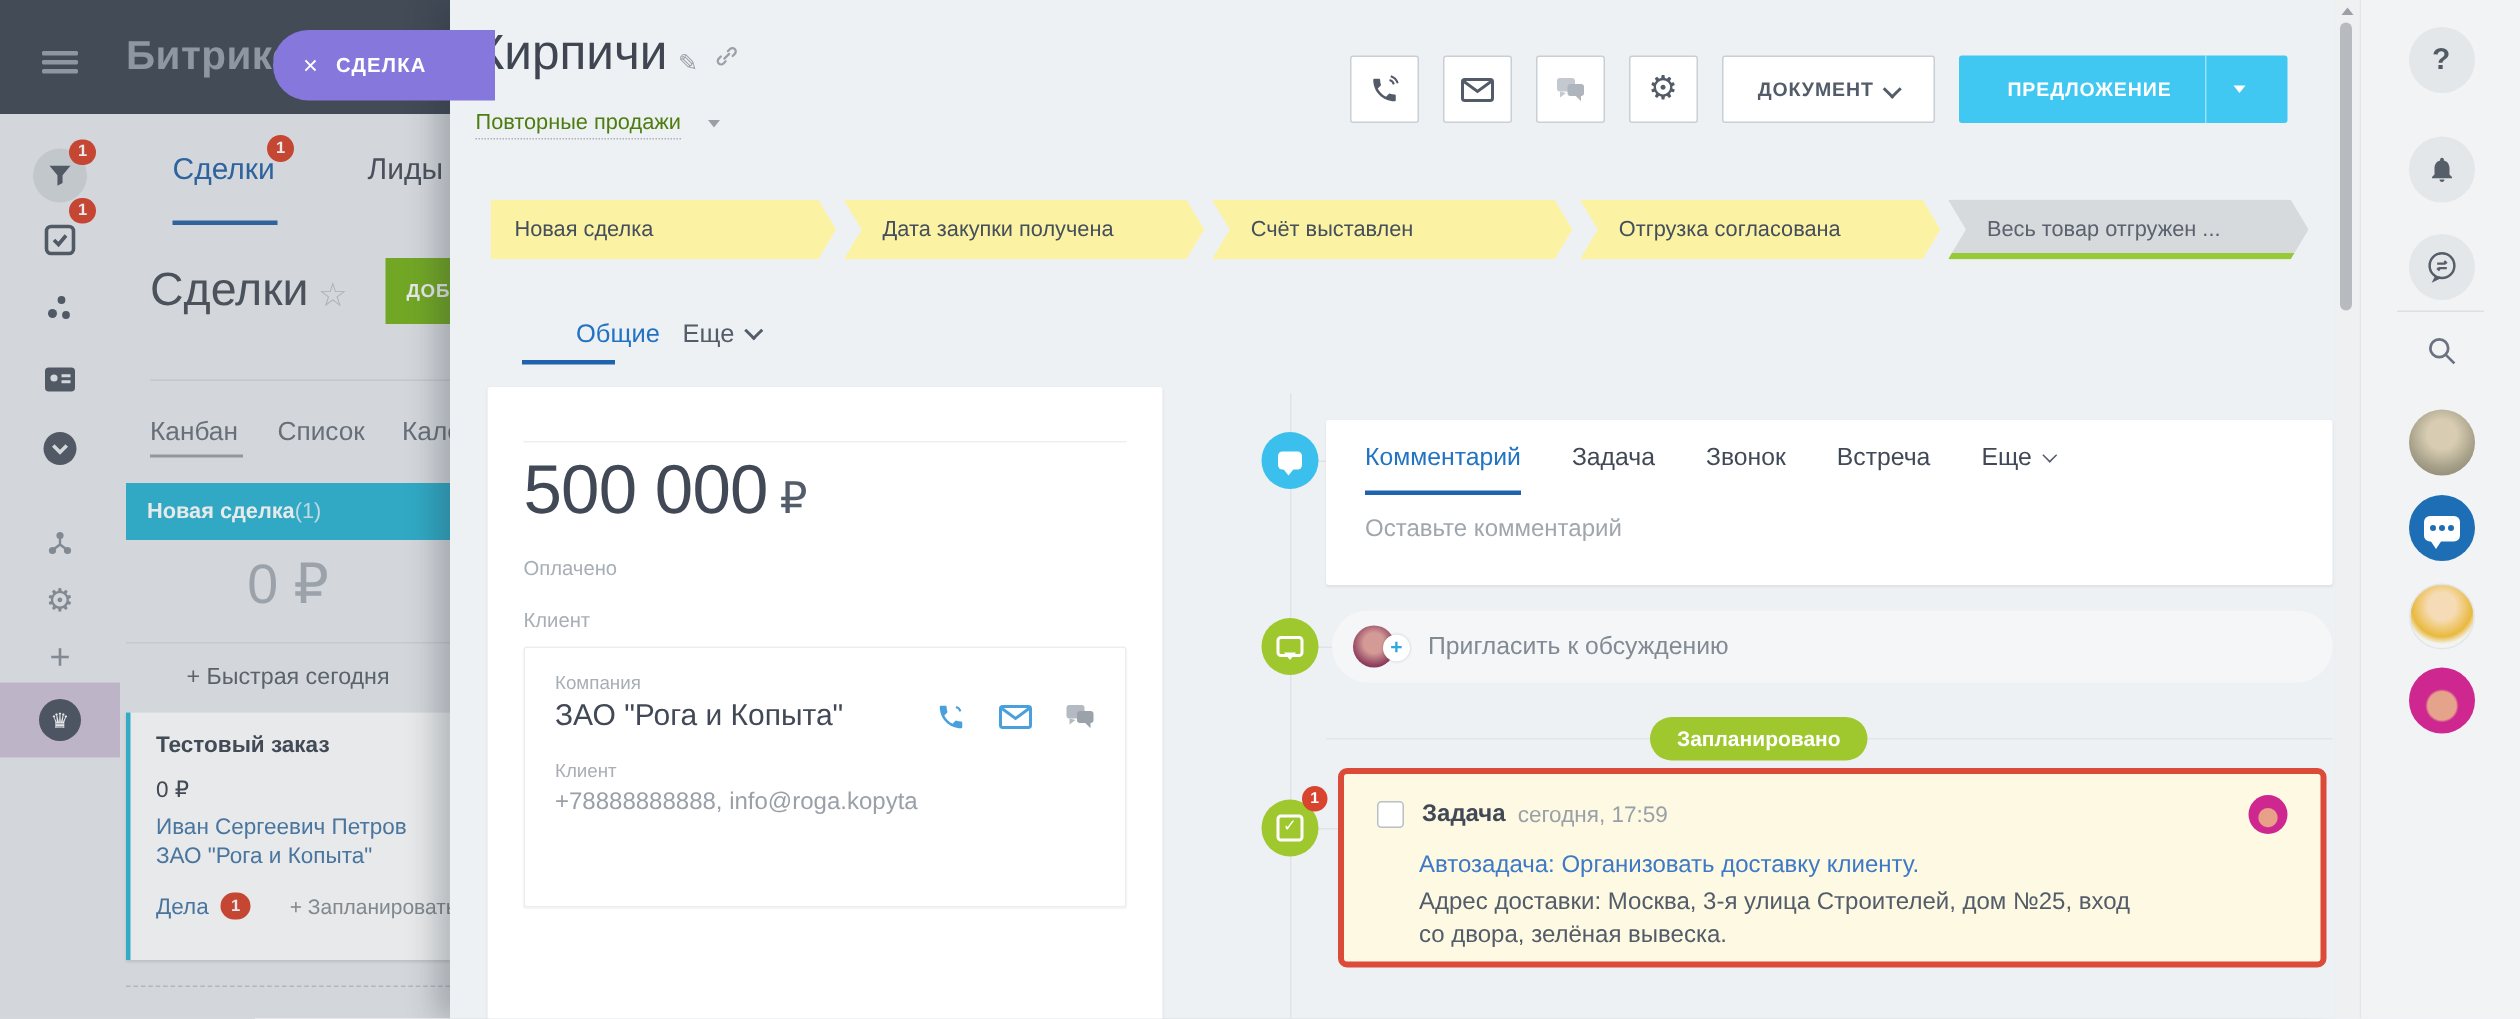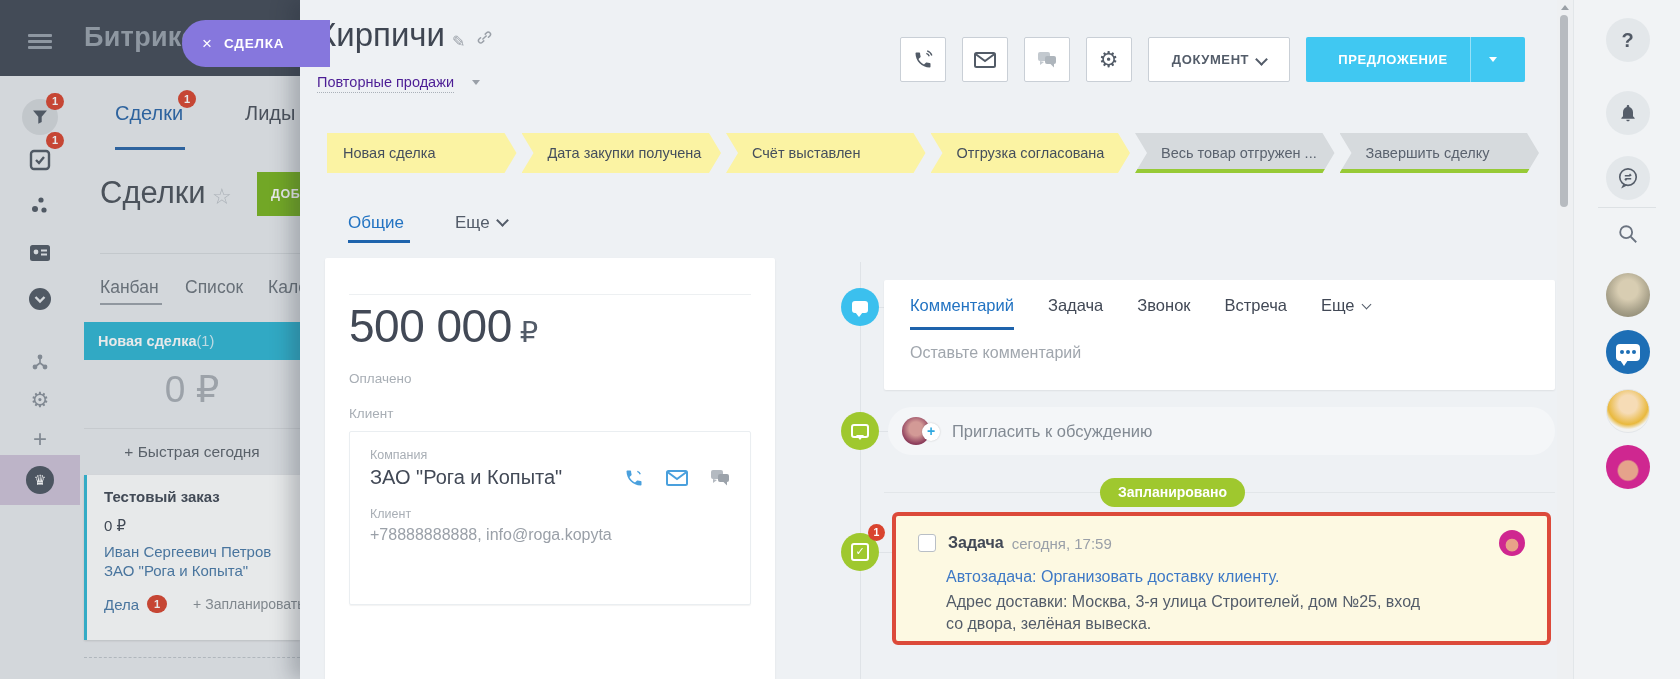--- a/index.html
+++ b/index.html
@@ -48,21 +48,21 @@
   .plan-link{color:#8a9096;font-size:14px;margin-left:26px;}
   .dashed{position:absolute;left:84px;top:657px;width:216px;border-top:1px dashed #c0c6cc;}
   .dim-overlay{position:absolute;left:0;top:0;width:300px;height:679px;background:rgba(72,82,95,.13);z-index:5;}
   
   .panel{position:absolute;left:300px;top:0;width:1257px;height:679px;background:#eef1f4;z-index:10;box-shadow:-10px 0 18px rgba(30,40,50,.25);}
   .chip{position:absolute;left:182px;top:20px;height:47px;background:#8677dd;border-radius:24px 0 0 24px;z-index:20;display:flex;align-items:center;padding:0 30px 0 20px;width:98px;box-sizing:content-box;}
   .chip .x{color:#fff;font-size:17px;margin-right:12px;cursor:pointer;}
   .chip .lbl{color:#fff;font-weight:bold;font-size:13.5px;letter-spacing:.8px;}
   .deal-title{position:absolute;left:17px;top:16px;font-size:33px;color:#3f4652;}
   .t-ico{position:absolute;top:32px;font-size:16px;color:#9aa0a8;}
-  .pipe{position:absolute;left:17px;top:74px;font-size:14.5px;color:#4c1d95;border-bottom:1px dotted #aab1b9;padding-bottom:2px;}
+  .pipe{position:absolute;left:17px;top:74px;font-size:14.5px;color:#4d7c0f;border-bottom:1px dotted #aab1b9;padding-bottom:2px;}
   .pipe-caret{position:absolute;left:172px;top:80px;width:0;height:0;border-left:4.5px solid transparent;border-right:4.5px solid transparent;border-top:5px solid #9aa0a8;}
   .toolbar{position:absolute;right:32px;top:37px;display:flex;gap:16px;align-items:center;}
   .btn{height:45px;background:#fff;border:1px solid #c9cfd6;border-radius:2px;box-sizing:border-box;display:flex;align-items:center;justify-content:center;color:#535c69;font-weight:bold;font-size:13px;letter-spacing:.6px;cursor:pointer;}
   .btn.icon{width:46px;}
   .btn .divline{width:1px;height:24px;background:#d5dade;margin:0 14px;}
   .caret-dn{width:0;height:0;border-left:4.5px solid transparent;border-right:4.5px solid transparent;border-top:5px solid #535c69;}
   .chev{display:inline-block;width:7px;height:7px;border-right:2px solid currentColor;border-bottom:2px solid currentColor;transform:rotate(45deg);margin-left:8px;vertical-align:3px;}
   .btn.primary{background:#40c8f2;border:none;color:#fff;padding:0;}
   .btn.primary .plbl{padding:0 22px;}
   .btn.primary .pdiv{width:1px;height:45px;background:rgba(255,255,255,.45);}
@@ -70,21 +70,21 @@
   .btn.primary .pcar .caret-dn{border-top-color:#fff;}
   
   .stages{position:absolute;left:27px;top:133px;width:1212px;height:40px;display:flex;gap:5px;}
   .stage{flex:1;line-height:40px;font-size:14.5px;padding-left:26px;white-space:nowrap;overflow:hidden;cursor:pointer;}
   .stage.first{padding-left:16px;clip-path:polygon(0 0,calc(100% - 12px) 0,100% 50%,calc(100% - 12px) 100%,0 100%);}
   .stage.mid{clip-path:polygon(0 0,calc(100% - 12px) 0,100% 50%,calc(100% - 12px) 100%,0 100%,12px 50%);}
   .stage.yellow{background:#fbf3a3;color:#454f5c;}
   .stage.gray{background:linear-gradient(to top,#97ca36 4px,#d6dadd 4px);color:#5a626e;}
   
   .dtab{position:absolute;top:213px;font-size:17px;cursor:pointer;}
-  .dtab.active{color:#2273c2;}
+  .dtab.active{color:#2273c2;margin-left:36px;}
   .dtab.idle{color:#535c69;}
   .dtab-underline{position:absolute;left:48px;top:240px;width:62px;height:3px;background:#1e63ac;}
   
   .about{position:absolute;left:25px;top:258px;width:450px;height:440px;background:#fff;border-radius:2px;box-shadow:0 1px 2px rgba(0,0,0,.08);box-sizing:border-box;padding:20px 24px;}
   .about-head{display:flex;align-items:center;}
   .about-head .h{font-size:13px;font-weight:bold;color:#535c69;letter-spacing:.4px;flex:0 0 auto;}
   .ai-pill{margin-left:auto;height:26px;border:1px solid #d5dbe0;border-radius:14px;display:flex;align-items:center;padding:0 12px;font-size:12.5px;color:#535c69;cursor:pointer;}
   .edit-link{margin-left:14px;font-size:12.5px;color:#b2b9c0;cursor:pointer;letter-spacing:.3px;}
   .about hr{border:none;border-top:1px solid #edf0f2;margin:16px 0 0;}
   .flabel{font-size:13.5px;color:#a8aeb5;margin-top:22px;}
@@ -307,21 +307,20 @@
         </span>
     </div>
   </div>
 
   <div class="stages">
     <div class="stage first yellow">Новая сделка</div>
     <div class="stage mid yellow">Дата закупки получена</div>
     <div class="stage mid yellow">Счёт выставлен</div>
     <div class="stage mid yellow">Отгрузка согласована</div>
     <div class="stage mid gray">Весь товар отгружен ...</div>
-    <div class="stage mid gray">Завершить сделку</div>
   </div>
 
   <div class="dtab active" style="left:48px;">Общие</div>
   <div class="dtab idle" style="left:155px;">
     <span>Еще</span><span class="chev"></span>
   </div>
   <div class="dtab-underline"></div>
 
   <div class="about">
     <hr>

